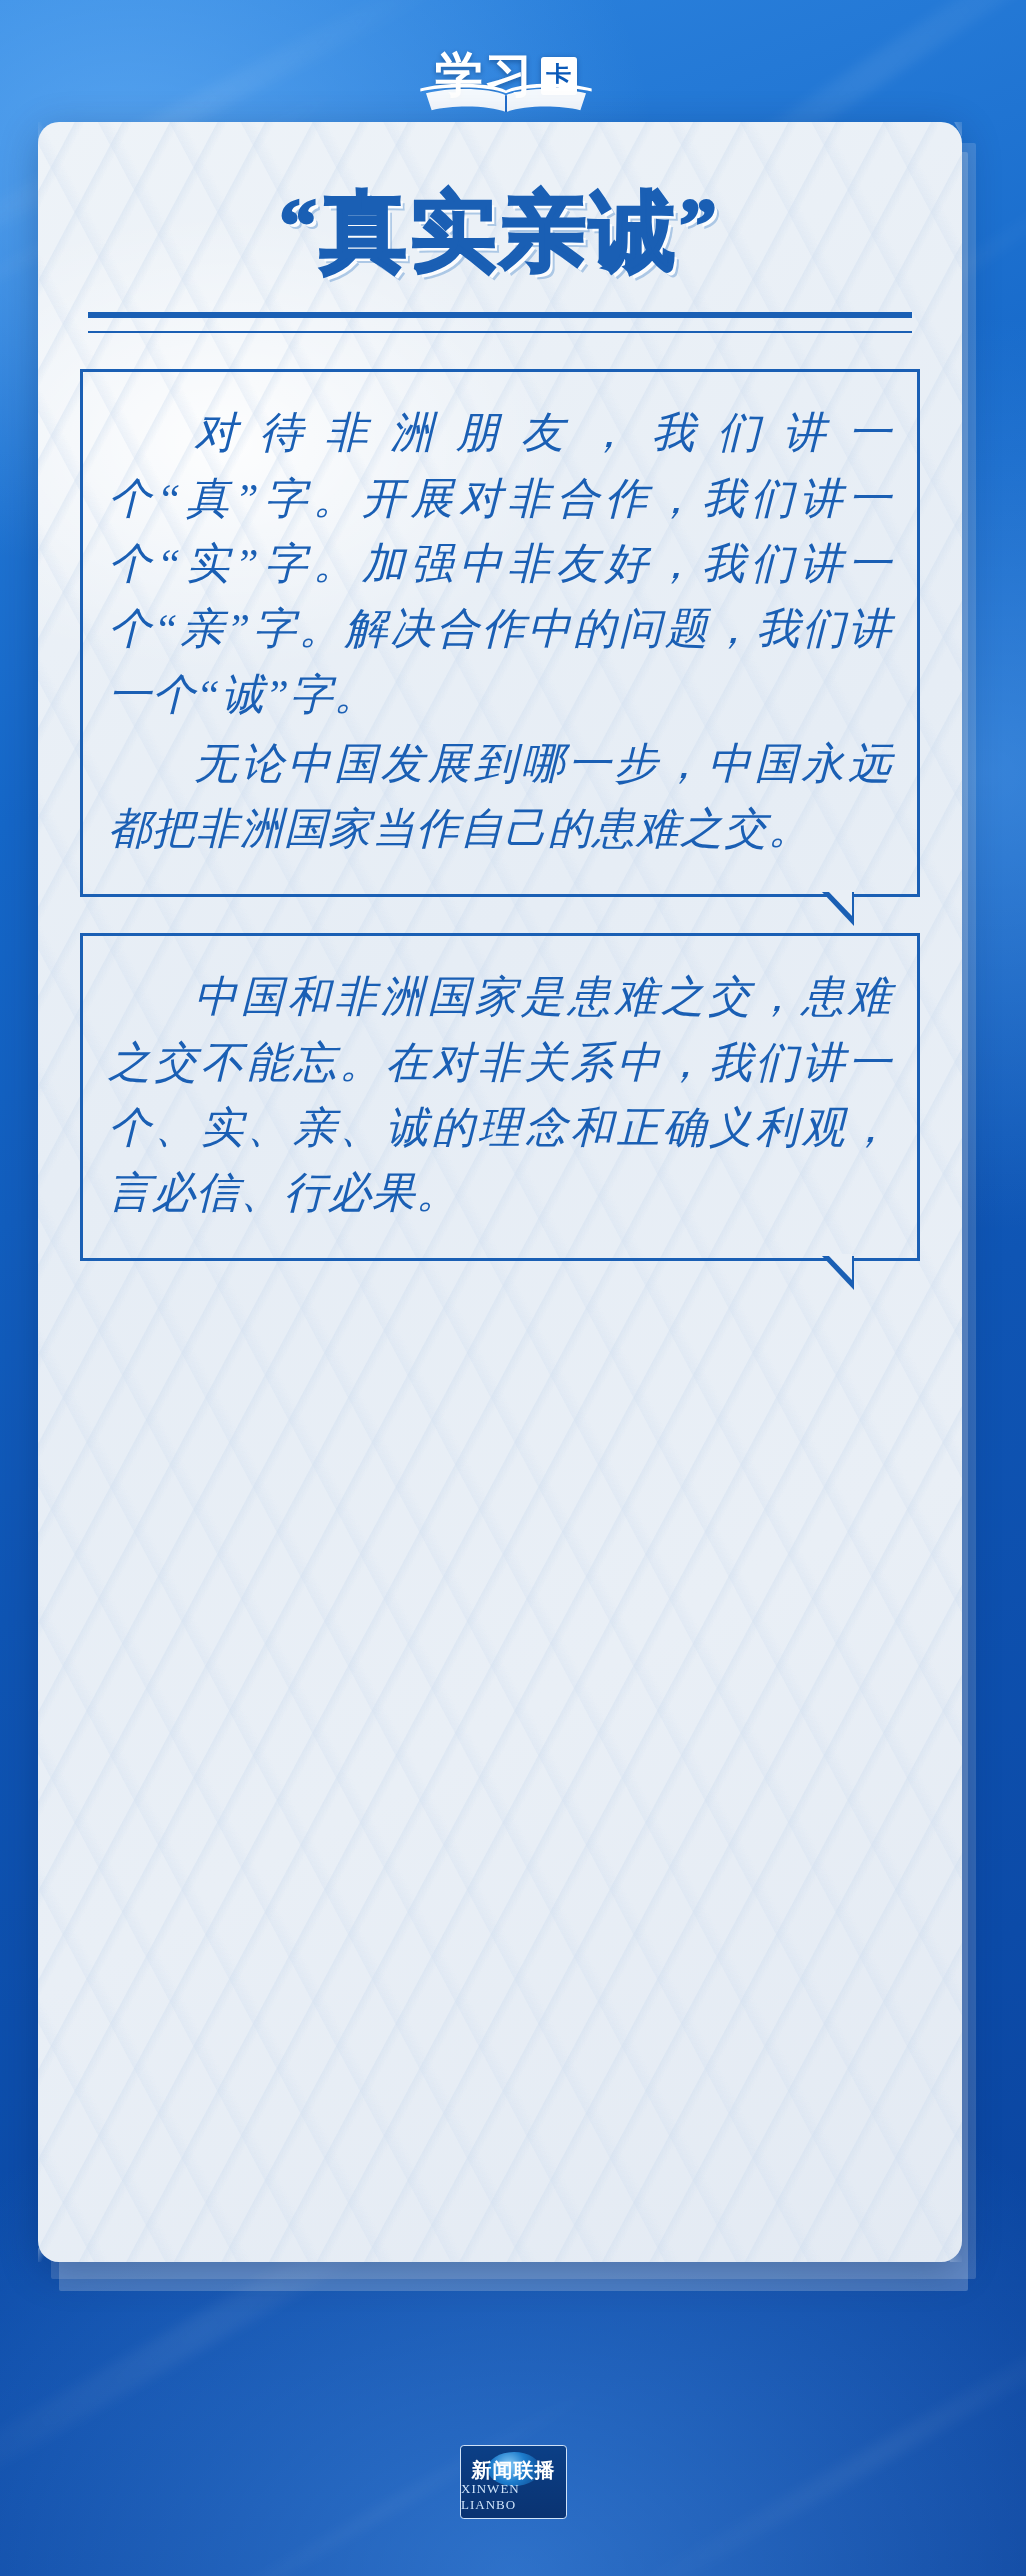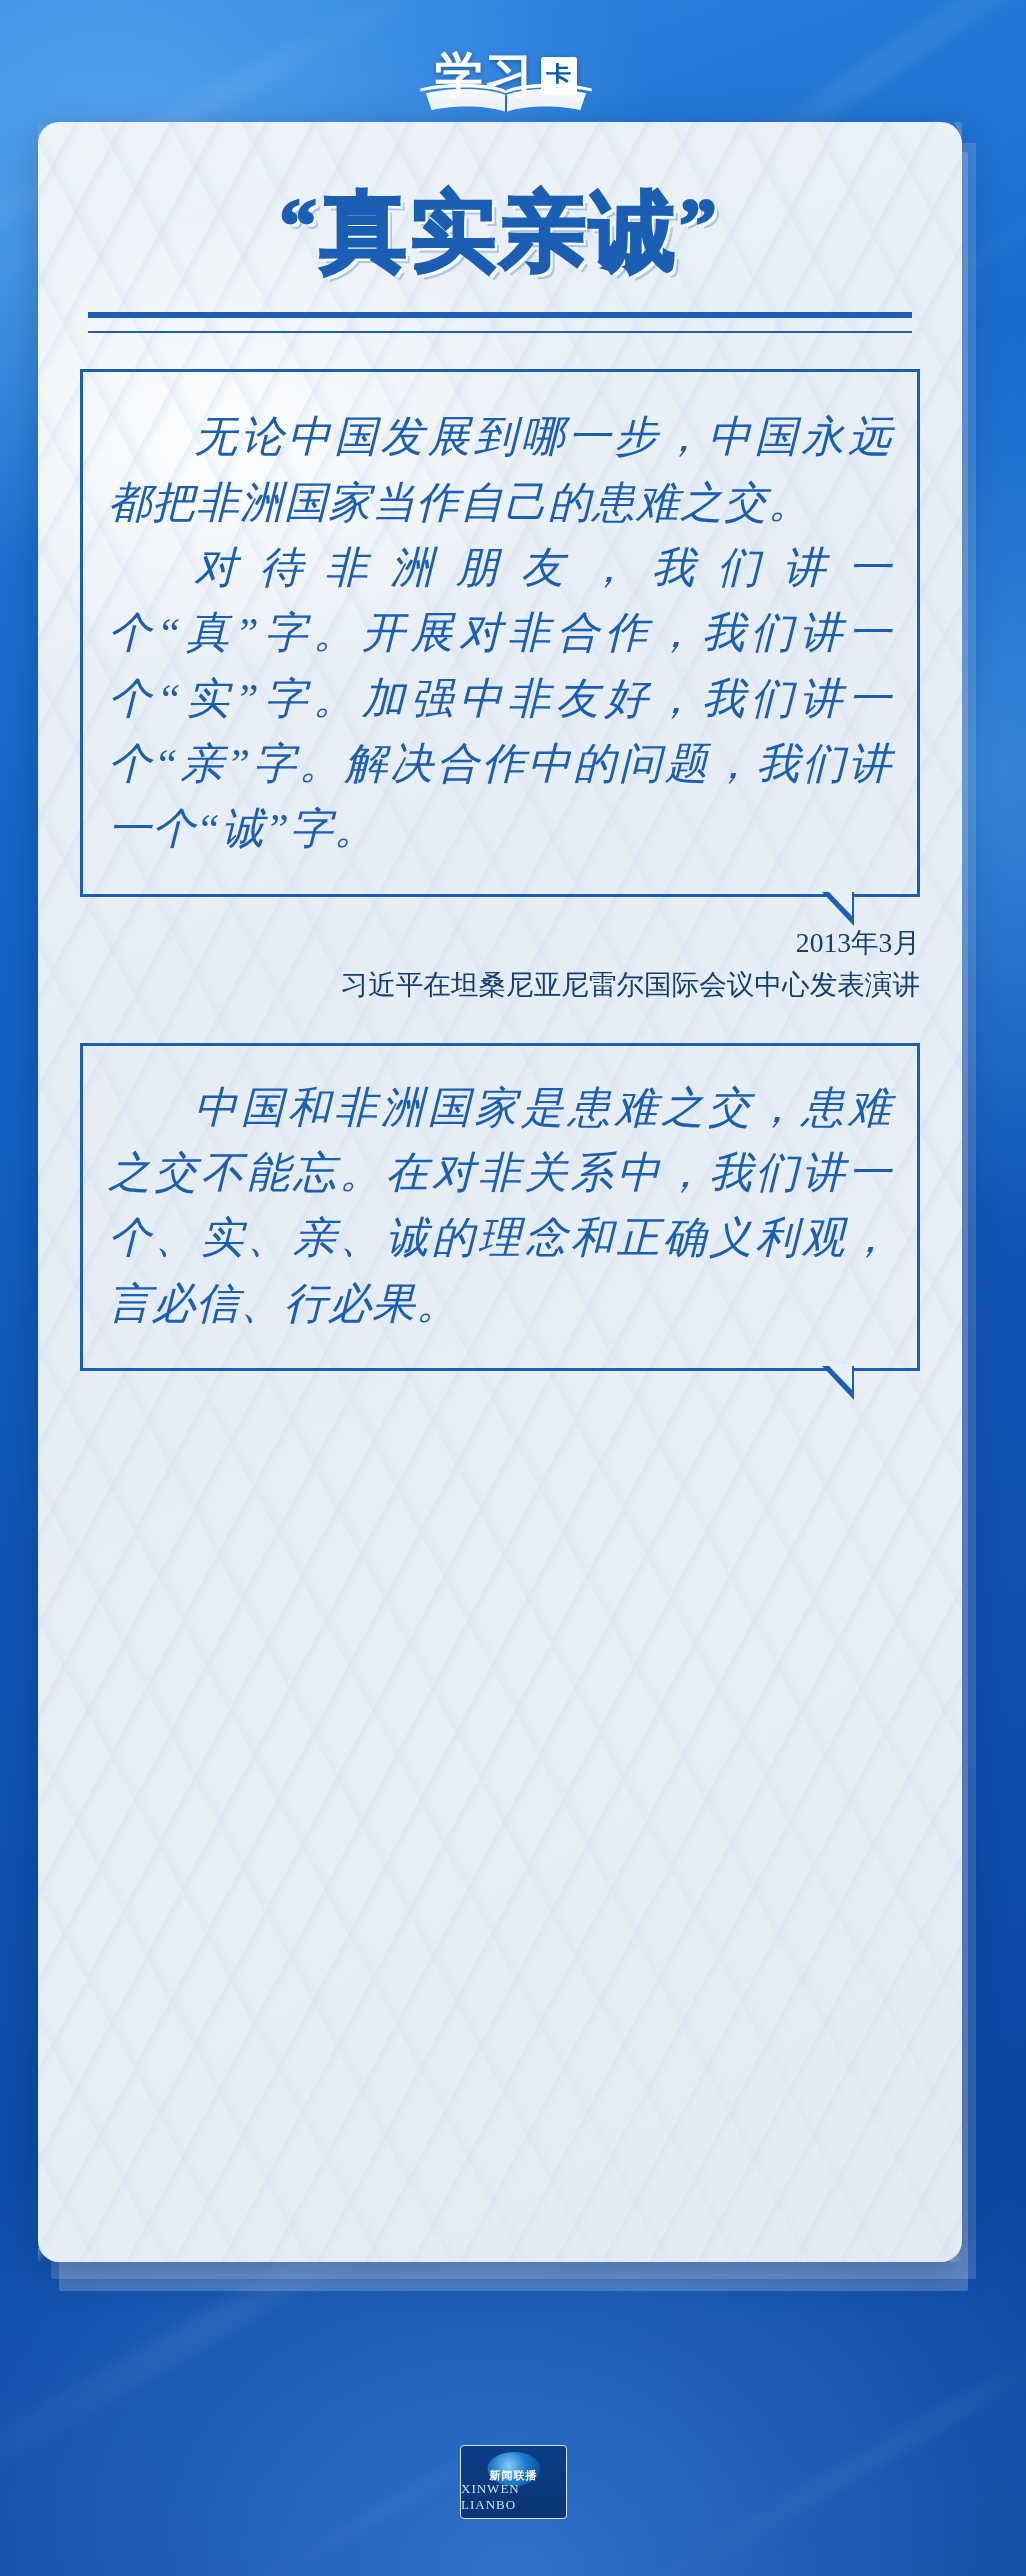--- a/index.html
+++ b/index.html
@@ -256,21 +256,21 @@
     transform: translateX(-50%);
     width: 53px;
     height: 34px;
     background: radial-gradient(circle at 40% 40%, #8fd3ff 0%, #1d7fd0 45%, #0a3f84 100%);
     border-radius: 50%;
     opacity: .95;
   }
   .badge .cn {
     position: relative;
     z-index: 2;
-    font-size: 11px;
+    font-size: 20px;
     color: #ffffff;
     font-weight: bold;
     letter-spacing: 1px;
     line-height: 1.1;
   }
   .badge .en {
     position: relative;
     z-index: 2;
     font-size: 13px;
     color: #cfe4fb;
@@ -310,27 +310,23 @@
   <div class="card-inner">
 
     <div class="title">
       <span class="q">“</span><span>真实亲诚</span><span class="q">”</span>
     </div>
 
     <div class="rule"></div>
 
     <div class="quote-block">
       <div class="bubble">
+        <div class="bubble-text">对待非洲朋友，我们讲一个“真”字。开展对非合作，我们讲一个“实”字。加强中非友好，我们讲一个“亲”字。解决合作中的问题，我们讲一个“诚”字。</div>
         <div class="bubble-text p2">无论中国发展到哪一步，中国永远都把非洲国家当作自己的患难之交。</div>
-        <div class="bubble-text">对待非洲朋友，我们讲一个“真”字。开展对非合作，我们讲一个“实”字。加强中非友好，我们讲一个“亲”字。解决合作中的问题，我们讲一个“诚”字。</div>
         <div class="tail"></div>
-      </div>
-      <div class="attrib">
-        <div class="date">2013年3月</div>
-        <div class="src">习近平在坦桑尼亚尼雷尔国际会议中心发表演讲</div>
       </div>
     </div>
 
     <div class="quote-block">
       <div class="bubble">
         <div class="bubble-text">中国和非洲国家是患难之交，患难之交不能忘。在对非关系中，我们讲一个、实、亲、诚的理念和正确义利观，言必信、行必果。</div>
         <div class="tail"></div>
       </div>
     </div>
 

